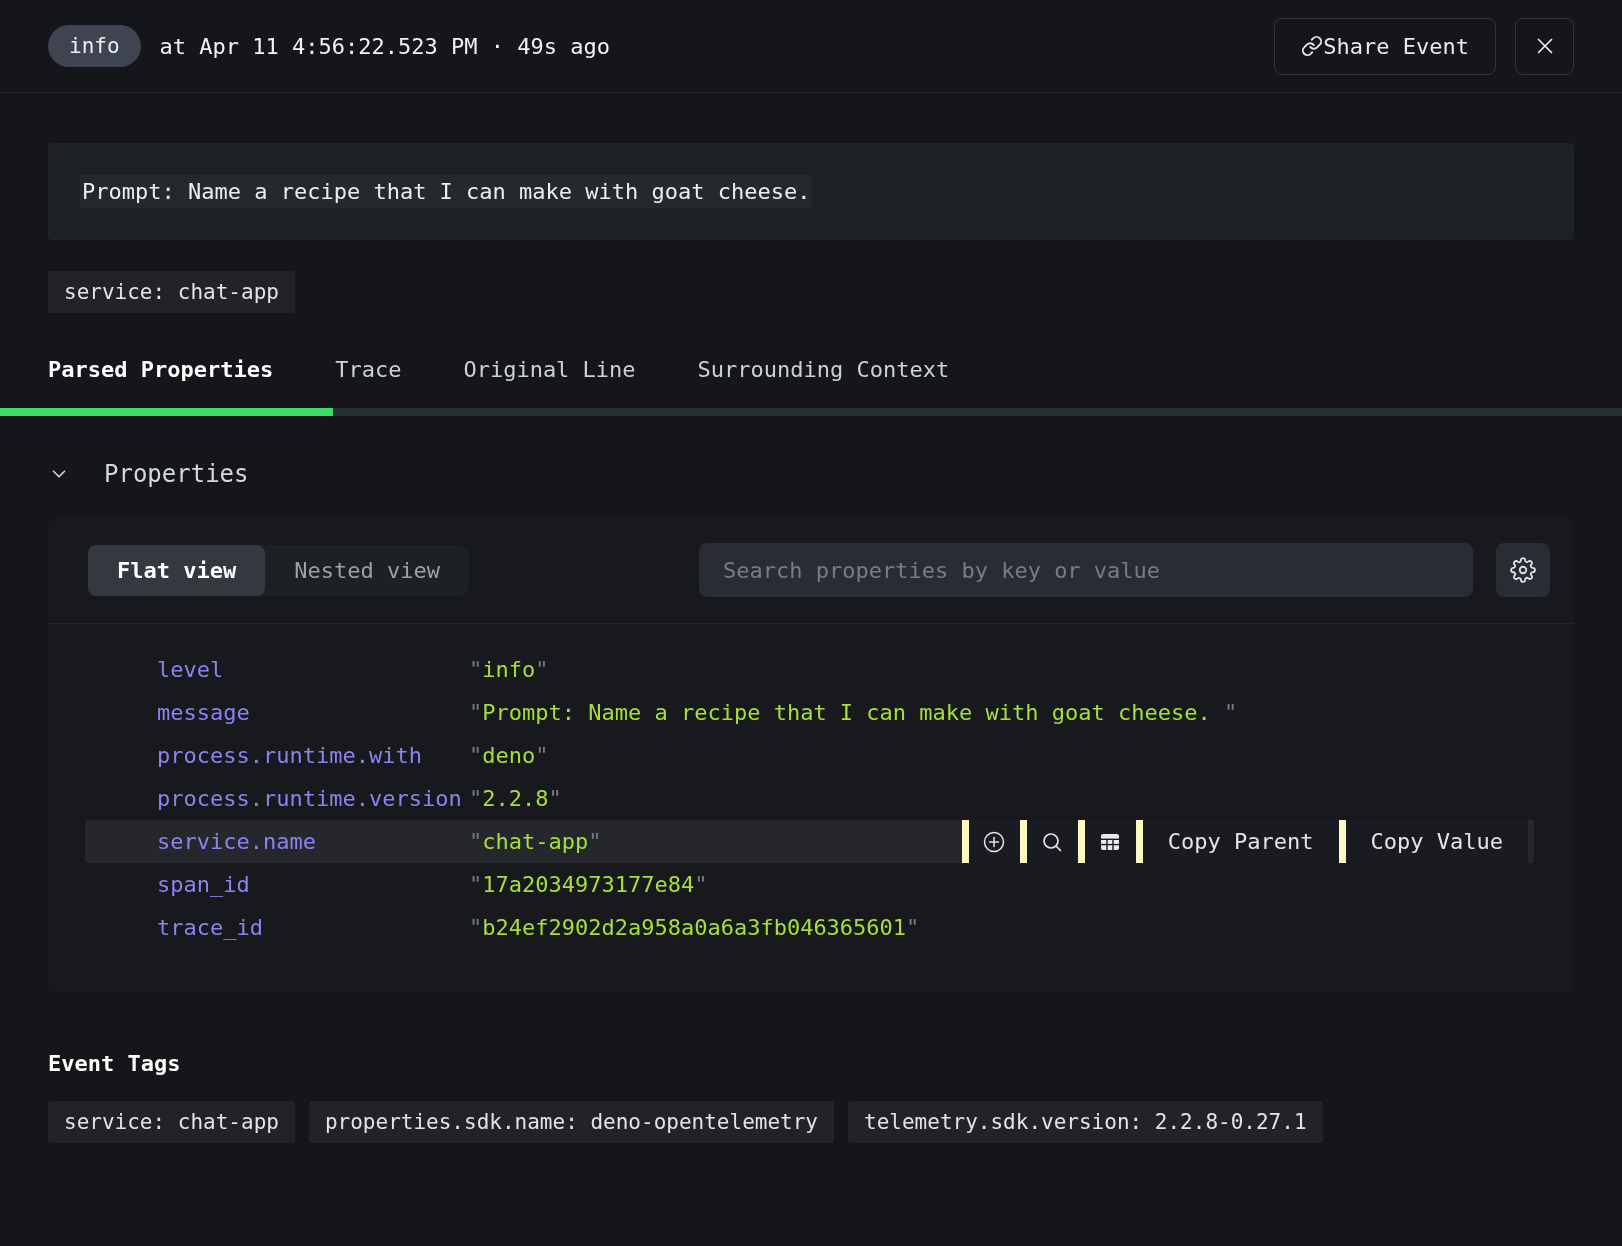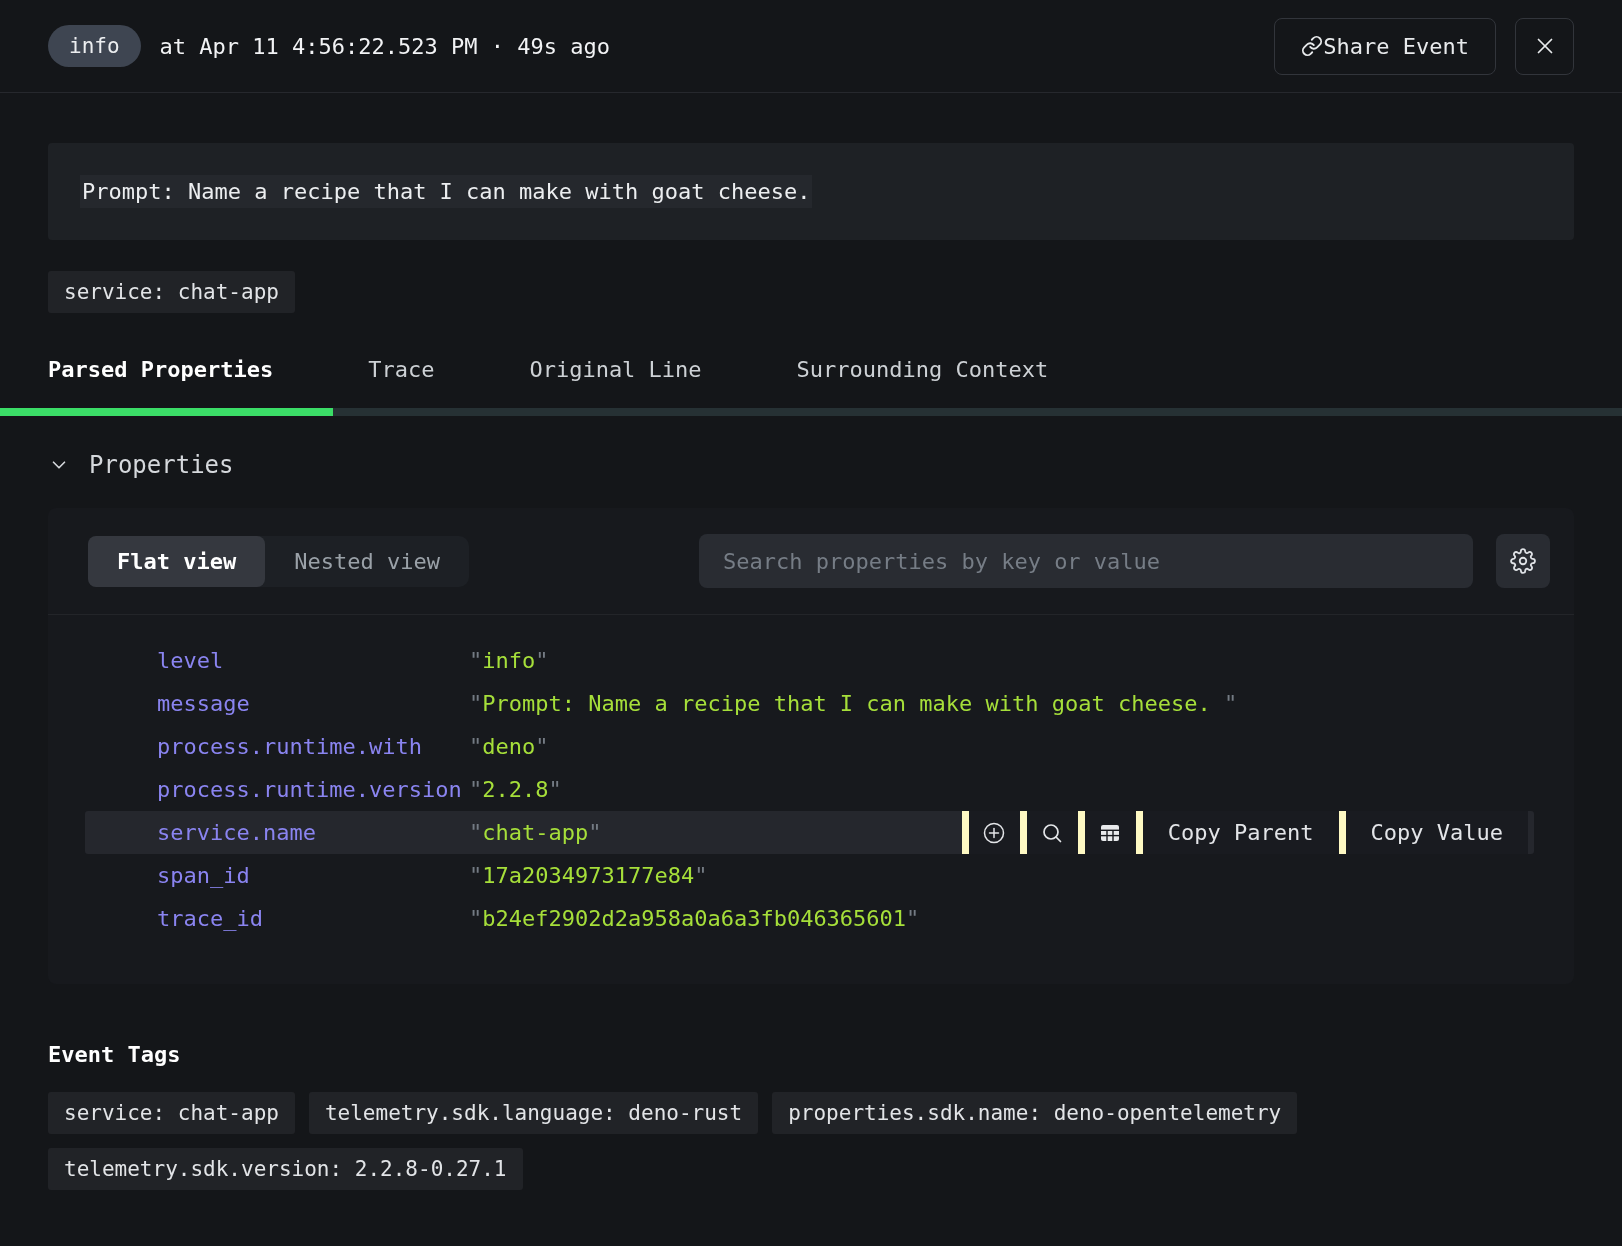--- a/index.html
+++ b/index.html
@@ -36,29 +36,29 @@
   
   .content{padding:0 48px;flex:1;}
   .message-box{margin-top:50px;background:#1e2125;border-radius:4px;
     padding:36px 32px;font-size:22px;}
   .message-box .hl{background:#25282d;padding:4px 2px;white-space:pre;}
   .chip{display:inline-block;background:#212327;color:#e2e4e7;font-size:21px;
     padding:9px 16px;border-radius:3px;}
   .service-chip{margin-top:31px;}
 
   
-  .tabs{margin-top:44px;display:flex;gap:95px;align-items:flex-end;font-size:22px;}
+  .tabs{margin-top:44px;display:flex;gap:62px;align-items:flex-end;font-size:22px;}
   .tab{color:#cdd1d5;padding-bottom:26px;cursor:pointer;}
   .tab.active{color:#ffffff;font-weight:bold;}
   .tab-track{height:8px;background:#263134;margin:0 -48px;position:relative;}
   .tab-track .active-seg{position:absolute;left:0;top:0;bottom:0;width:333px;
     background:var(--accent-green);}
 
   
-  .section-head{margin-top:35px;display:flex;align-items:center;gap:19px;
+  .section-head{margin-top:44px;display:flex;align-items:center;gap:34px;
     color:#d5d8dc;cursor:pointer;}
   .section-head .title{font-size:24px;}
   .panel{margin-top:29px;background:var(--panel);border-radius:8px;}
   .toolbar{display:flex;align-items:center;padding:26px 24px;
     border-bottom:1px solid #232529;}
   .segmented{display:flex;background:#1d2025;border-radius:10px;margin-left:16px;}
   .seg-btn{font-family:inherit;font-size:22px;padding:13px 29px;border:none;
     background:transparent;color:var(--text-dim);border-radius:8px;cursor:pointer;}
   .seg-btn.active{background:#35383f;color:#ffffff;font-weight:bold;}
   .search-wrap{flex:1;display:flex;justify-content:flex-end;align-items:center;}
@@ -237,20 +237,19 @@
           <span class="prop-value"><span class="q">"</span><span>b24ef2902d2a958a0a6a3fb046365601</span><span class="q">"</span></span>
         </div>
 
       </div>
     </div>
 
     <div class="event-tags">
       <div class="et-title">Event Tags</div>
       <div class="tag-list">
         <span class="chip">service: chat-app</span>
-        <span class="chip">telemetry.sdk.language: deno-rust</span>
         <span class="chip">properties.sdk.name: deno-opentelemetry</span>
         <span class="chip">telemetry.sdk.version: 2.2.8-0.27.1</span>
       </div>
     </div>
 
   </div>
 </div>
 
 </body></html>

